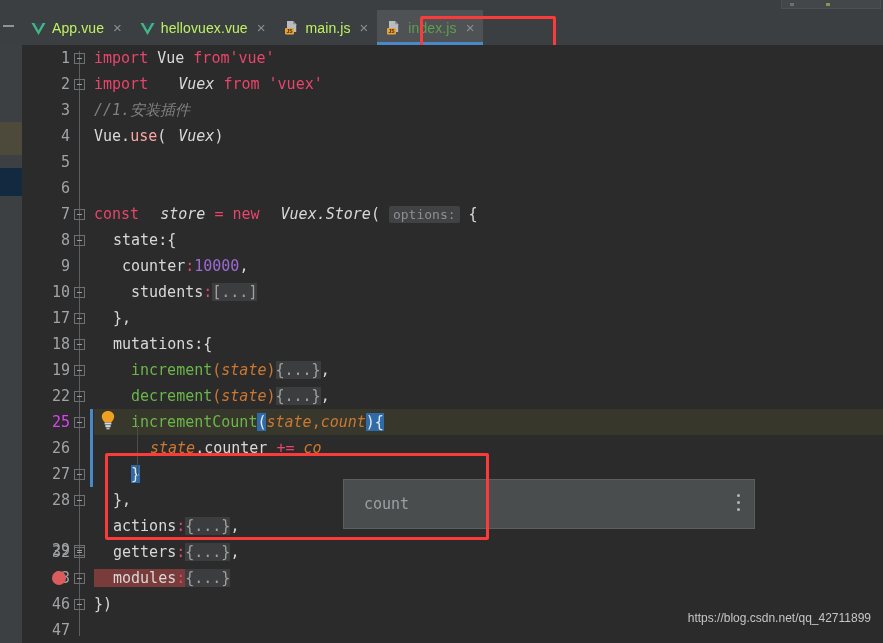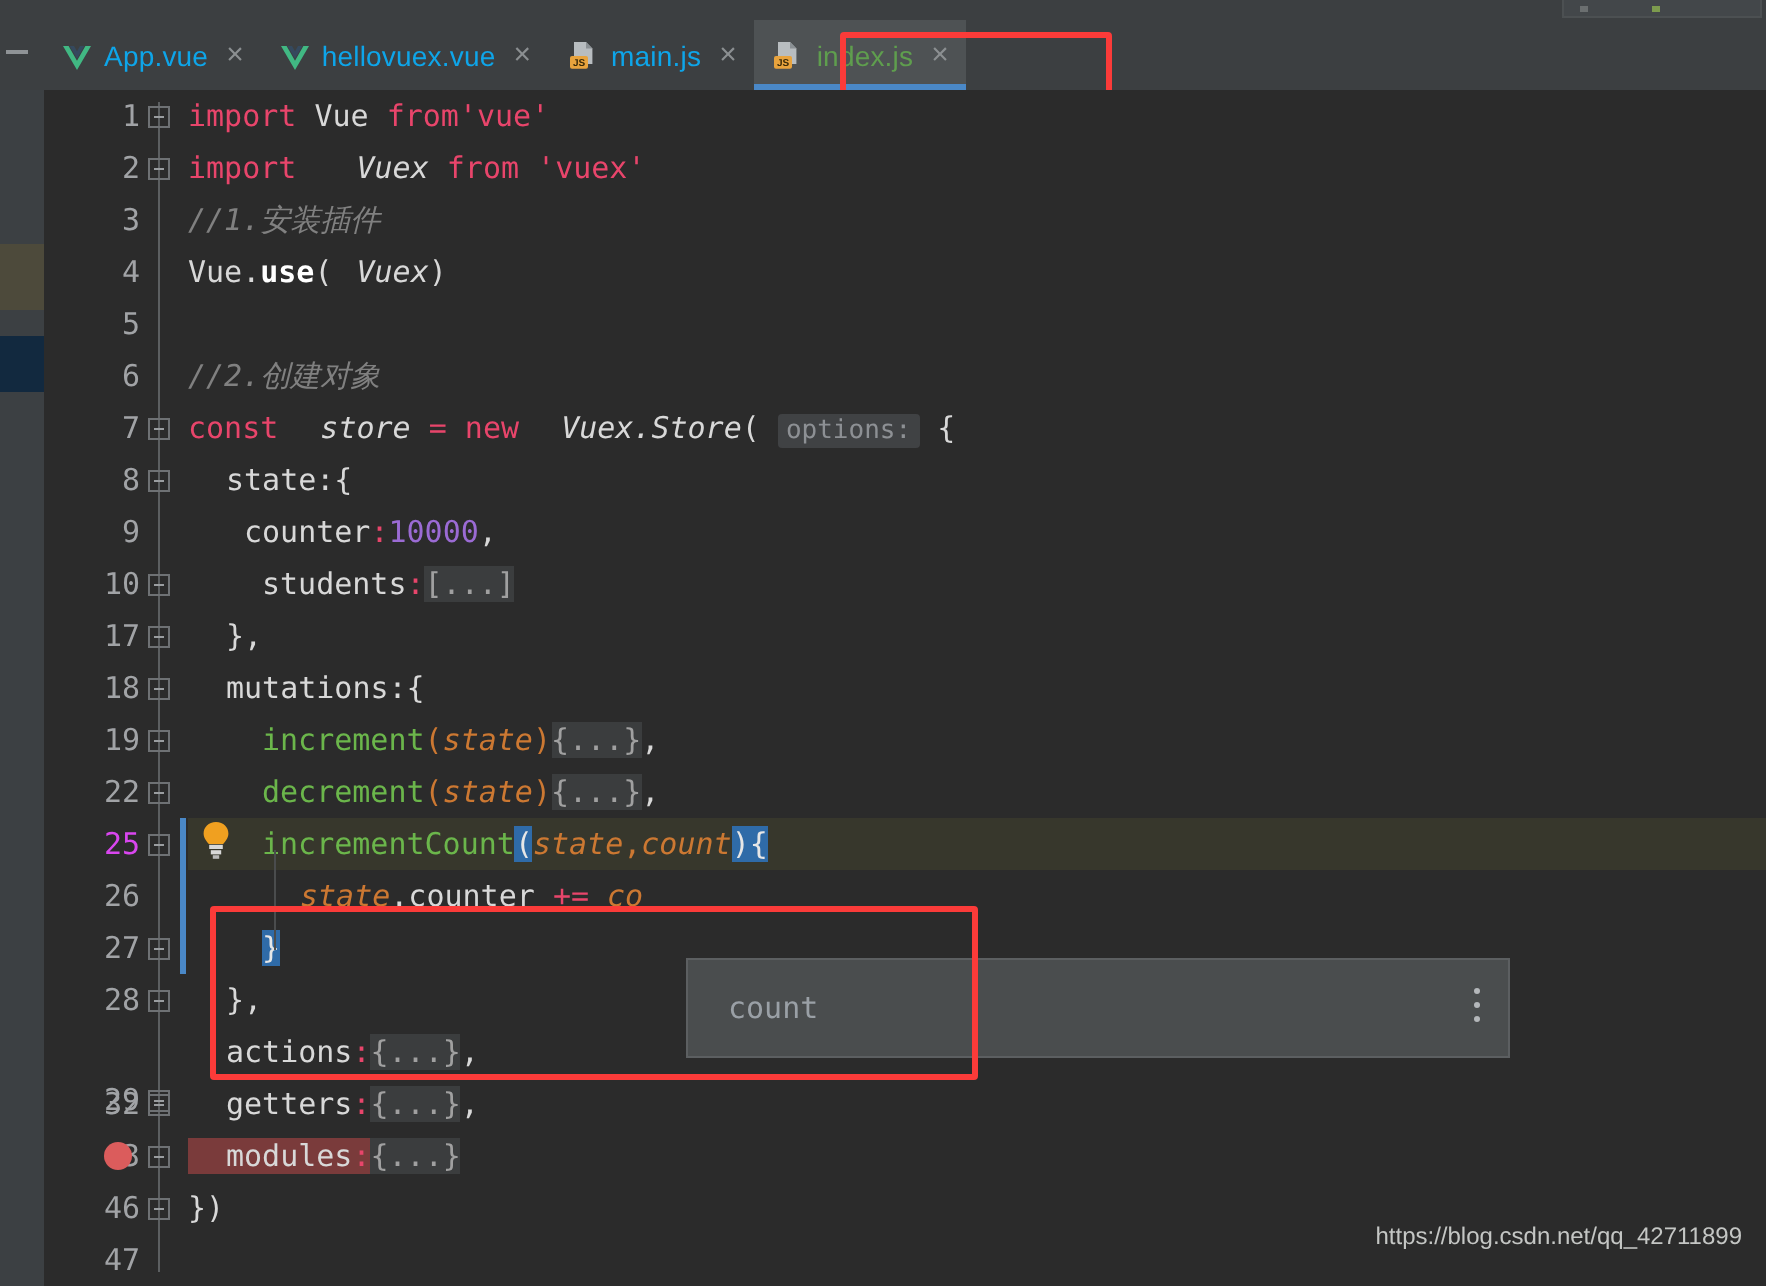--- a/index.html
+++ b/index.html
@@ -19,21 +19,21 @@
   .topbar-right .dot.a{left:8px;}
   .topbar-right .dot.b{left:44px;background:#7d9b4e;}
 
   
   .tabbar{position:absolute;left:0;top:10px;width:883px;height:35px;background:#3c3f41;}
   .tab-minus{position:absolute;left:3px;top:15px;width:11px;height:2px;background:#8f9396;}
   .tabs{position:absolute;left:22px;top:0;height:35px;display:flex;align-items:stretch;}
   .tab{position:relative;display:flex;align-items:center;gap:6px;
     padding:0 9px 0 9px;height:35px;box-sizing:border-box;cursor:default;}
   .tab.active{background:#4e5254;}
-  .tab .tlabel{font-size:14px;color:#0ea5e9;font-family:"Liberation Sans",sans-serif;letter-spacing:.1px;}
+  .tab .tlabel{font-size:14px;color:#bef264;font-family:"Liberation Sans",sans-serif;letter-spacing:.1px;}
   .tab.active .tlabel{color:#5f9e4e;}
   .tab .tclose{font-size:15px;color:#8b8f91;line-height:1;margin-left:3px;
     font-family:"Liberation Sans",sans-serif;}
   .tab .underline{position:absolute;left:0;right:0;bottom:0;height:3px;background:#4a88c7;display:none;}
   .tab.active .underline{display:block;}
 
   
   .vue-ico{width:15px;height:14px;position:relative;flex:0 0 auto;}
   
   .js-ico{width:16px;height:16px;position:relative;flex:0 0 auto;}
@@ -62,21 +62,21 @@
   .guideline{position:absolute;left:57px;top:0;width:1px;background:#5c5f61;}
 
   .ctext{position:absolute;left:0;top:0;font-size:15px;line-height:26px;white-space:pre;}
   .indent{display:inline-block;}
 
   
   .kw{color:#cc7832;}
   .kw-pink{color:#e8456b;}
   .str{color:#e8456b;}
   .cmt{color:#808080;font-style:italic;}
-  .fn{color:#ffffff;font-weight:bold;}
+  .fn{color:#fca5a5;}
   .fng{color:#6bb64b;}
   .param{color:#cc7832;font-style:italic;}
   .ital{color:#d8d8d8;font-style:italic;margin-left:12px;}
   .id{color:#d8d8d8;}
   .num{color:#9b6bd4;}
   .opink{color:#e8456b;}
   .folded{background:#3b3d3e;color:#a0a0a0;}
   .hint{background:#404244;color:#8d9094;border-radius:2px;padding:1px 4px;font-size:13px;}
   .sel{background:#2f6ba8;color:#e6e6e6;}
 
@@ -321,23 +321,20 @@
         </div>
       <div class="row" style="top:52px;">
           <span class="ctext cmt">//1.安装插件</span>
         </div>
       <div class="row" style="top:78px;">
           <span class="ctext"><span class="id">Vue.</span><span class="fn">use</span><span class="id">(</span><span class="ital">Vuex</span><span class="id">)</span></span>
         </div>
       <div class="row" style="top:104px;">
           <span class="ctext"></span>
         </div>
-      <div class="row" style="top:130px;">
-          <span class="ctext cmt">//2.创建对象</span>
-        </div>
       <div class="row" style="top:156px;">
           <span class="ctext"><span class="kw-pink">const</span><span class="ital"> store </span><span class="opink">=</span><span class="kw-pink"> new </span><span class="ital">Vuex.Store</span><span class="id">( </span><span class="hint">options:</span><span class="id"> {</span></span>
         </div>
       <div class="row" style="top:182px;">
           <span class="ctext"><span class="indent" style="width:19px;"></span><span class="id">state:{</span></span>
         </div>
       <div class="row" style="top:208px;">
           <span class="ctext"><span class="indent" style="width:28px;"></span><span class="id">counter</span><span class="opink">:</span><span class="num">10000</span><span class="id">,</span></span>
         </div>
       <div class="row" style="top:234px;">

